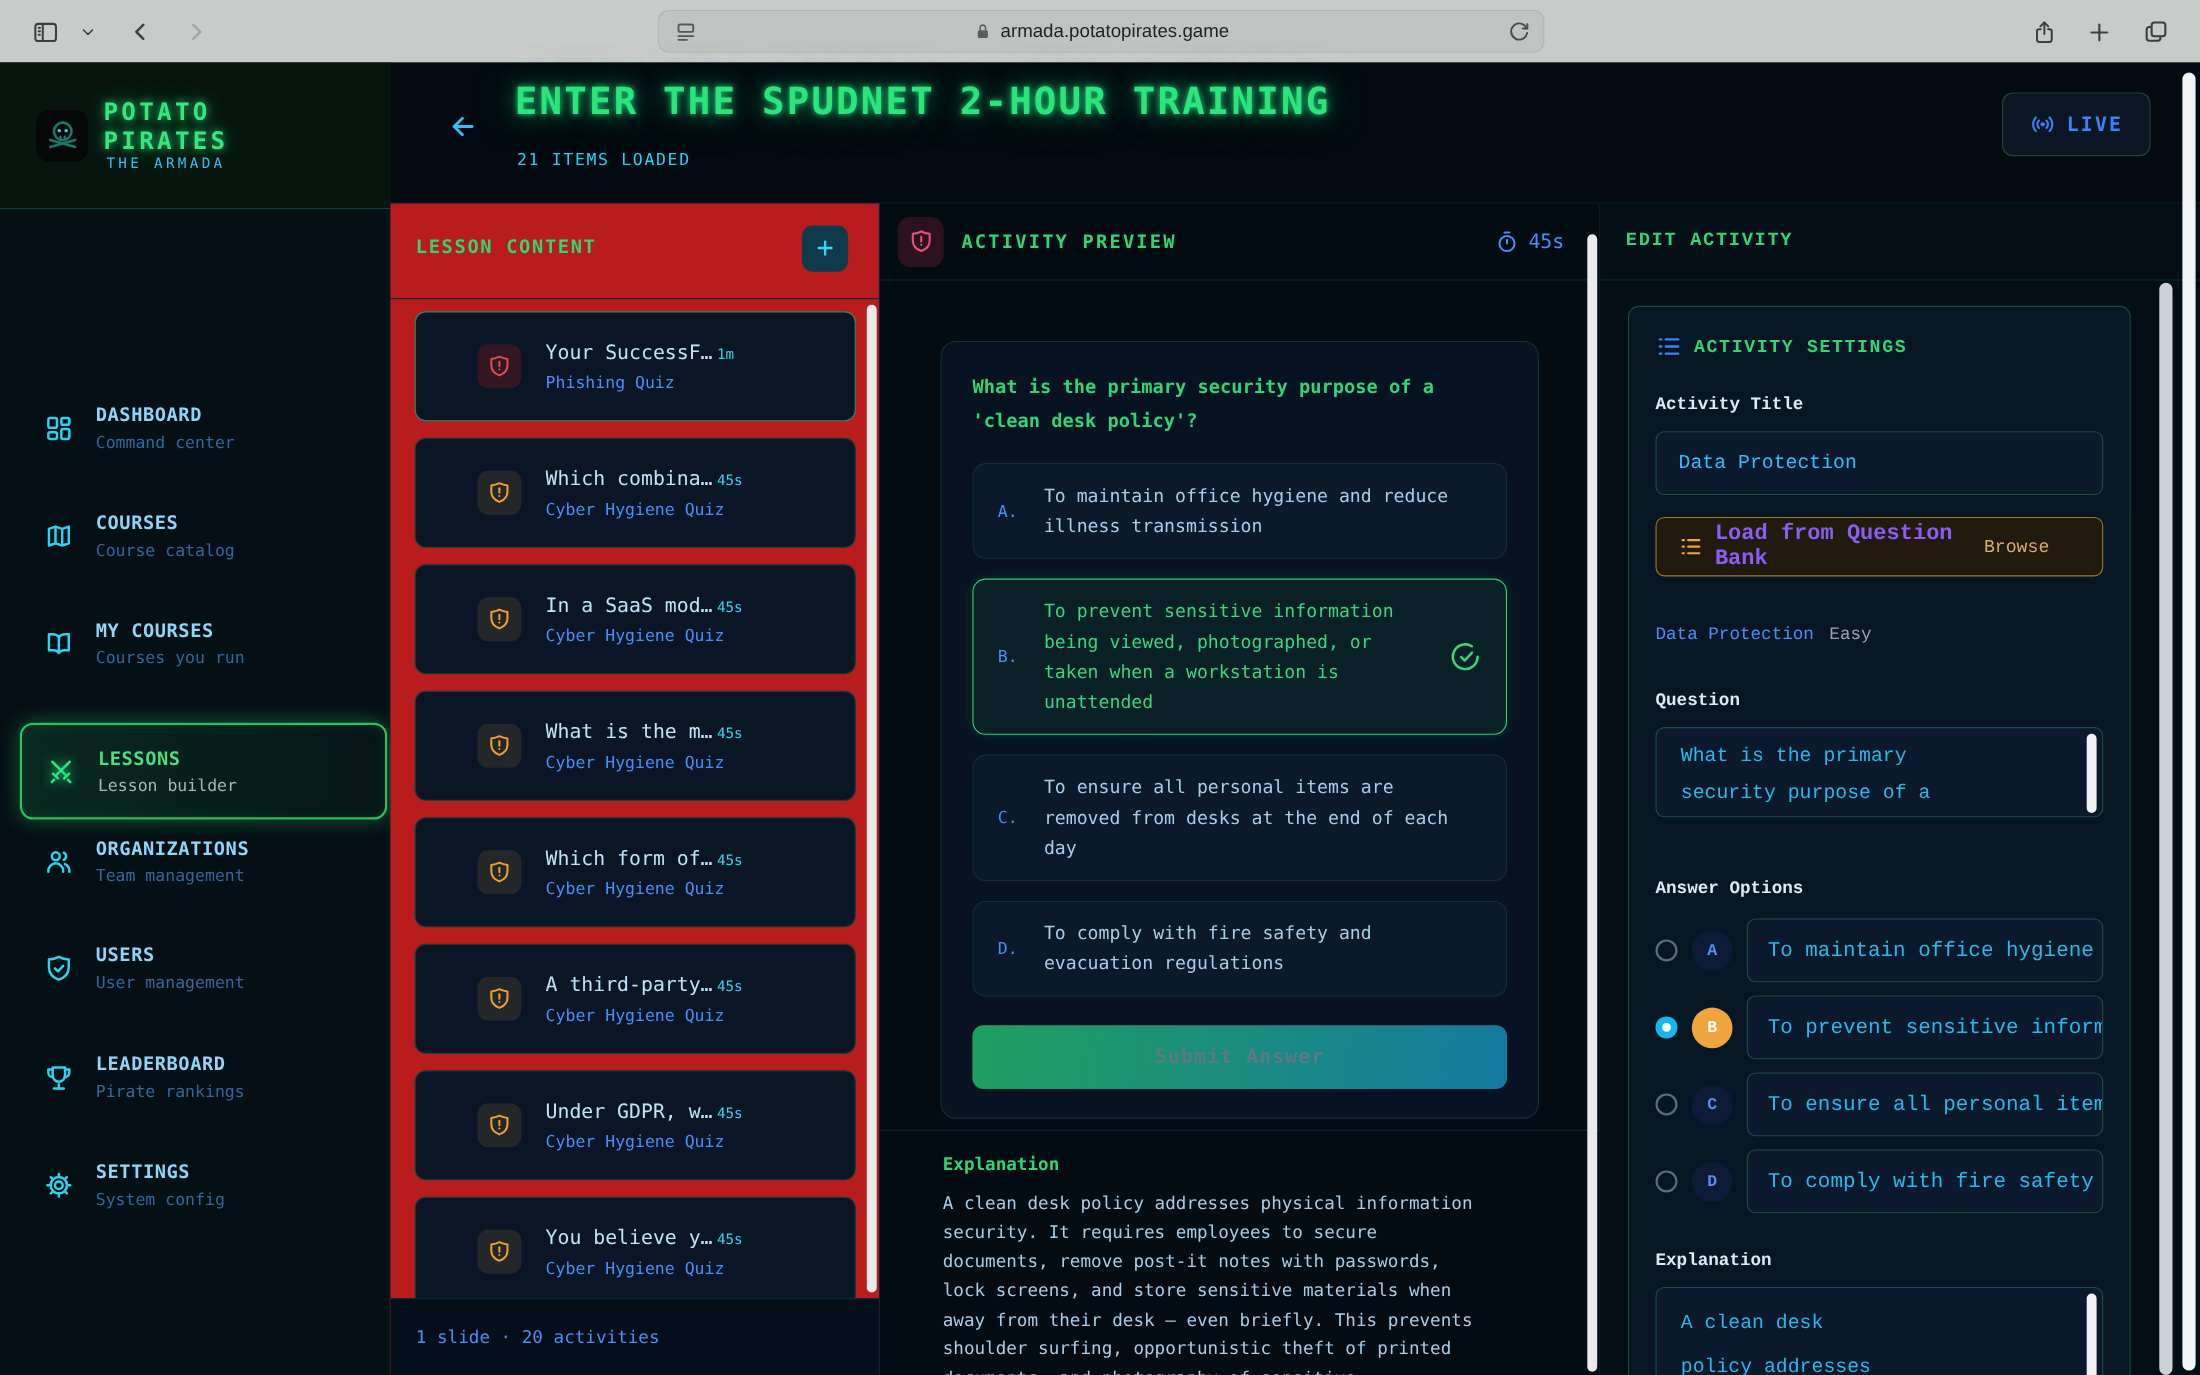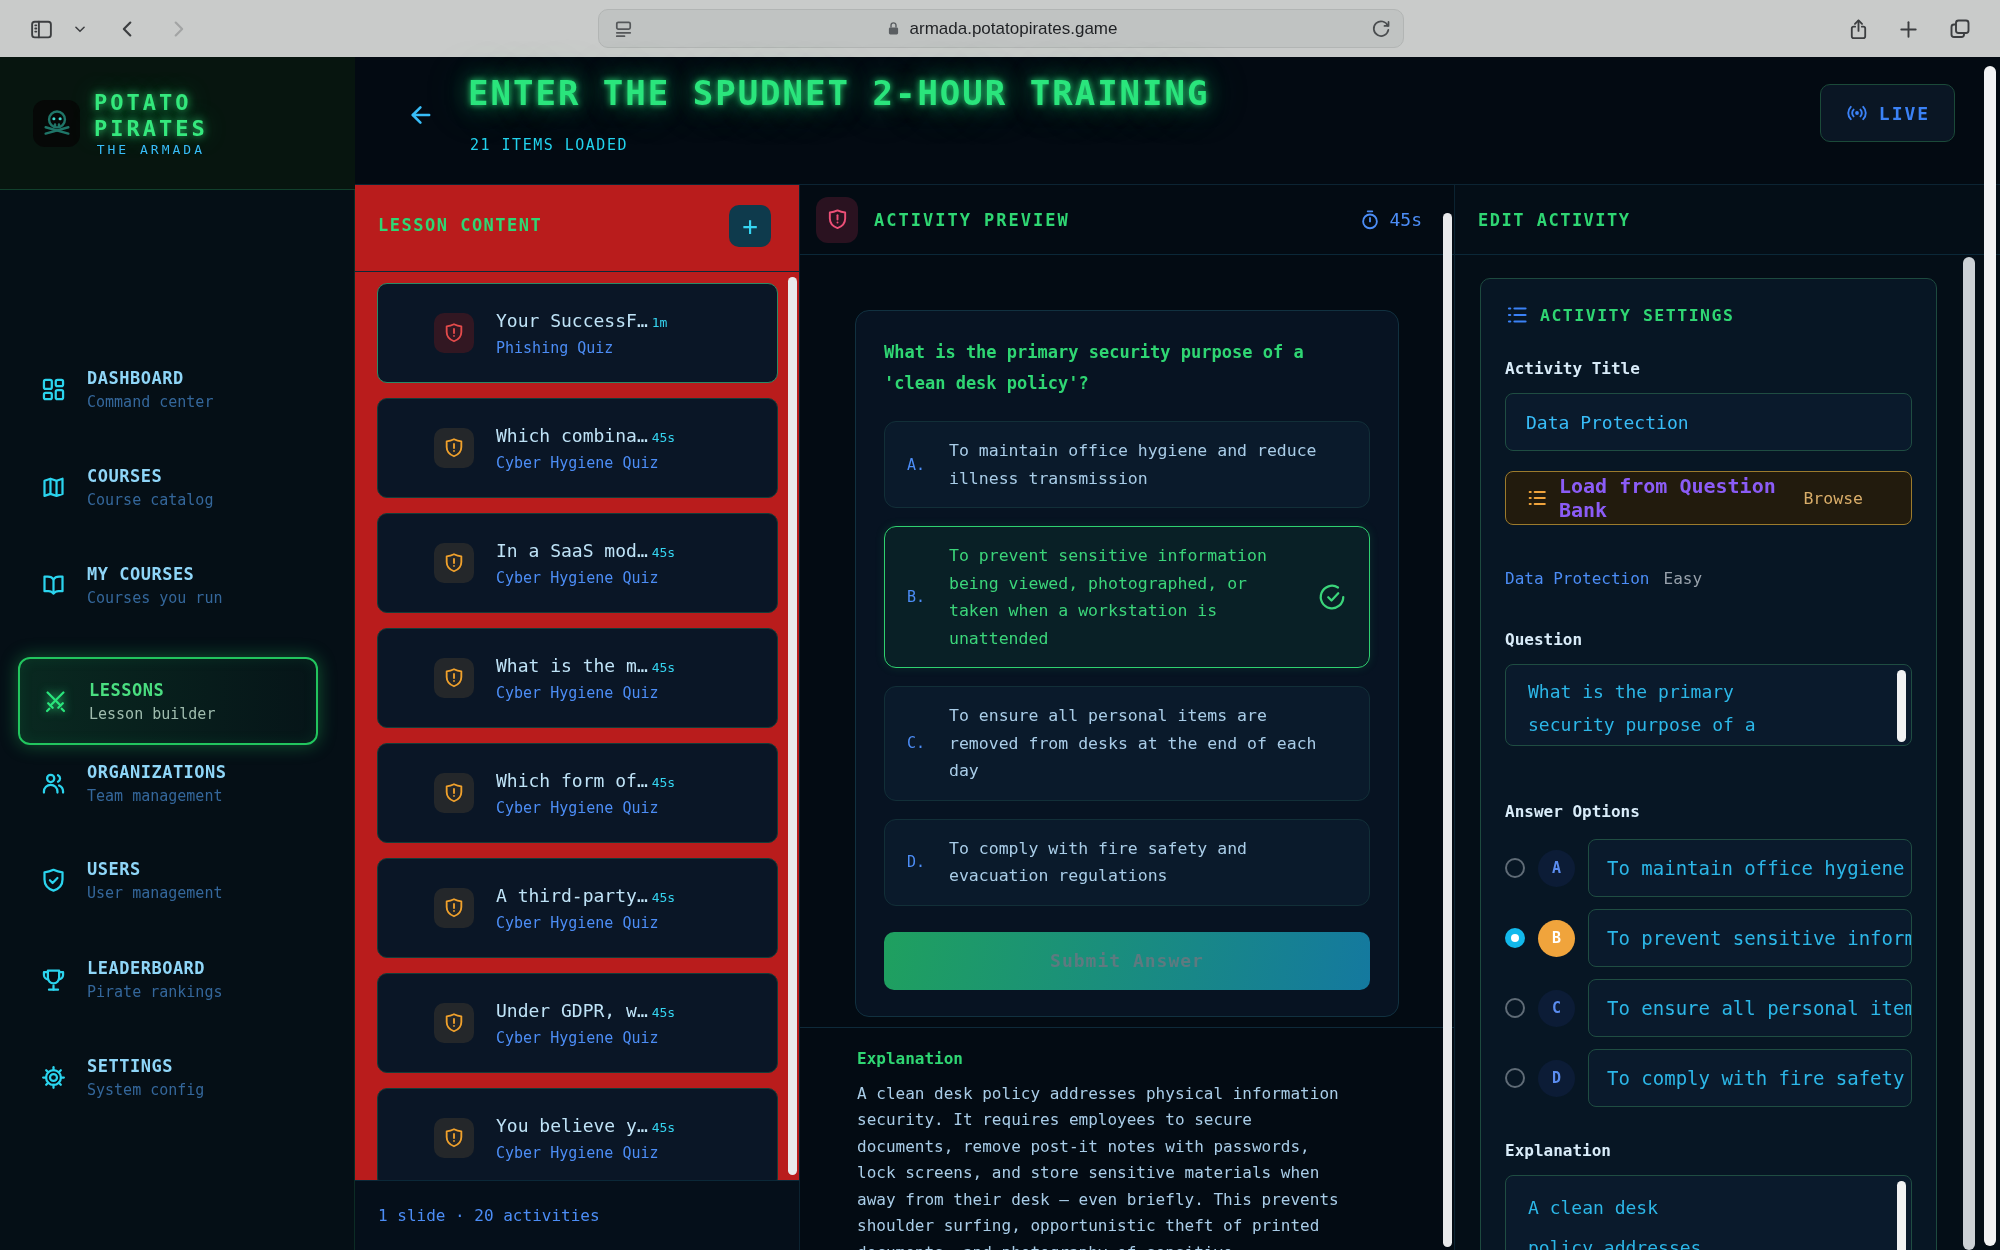--- a/index.html
+++ b/index.html
@@ -28,41 +28,41 @@
   .logo-text { margin-left:14px; }
   .logo-line { font-size:22px; font-weight:bold; letter-spacing:3px; color:#35e87d; text-shadow:0 0 8px rgba(53,232,125,.85), 0 0 24px rgba(53,232,125,.45); line-height:26px; }
   .logo-sub { margin-top:0; font-size:13px; letter-spacing:3px; color:#38bdf8;text-align:center; }
 
   .nav { position:absolute; left:0; top:133px; width:355px; bottom:0; }
   .nav-item { position:absolute; left:0; width:355px; display:flex; align-items:center; padding-left:40px; }
   .nav-icon { width:27px; height:27px; color:#2bd4ee; flex:none; }
   .nav-text { margin-left:20px; }
   .nav-title { font-size:17px; font-weight:bold; color:#8fd6f8; letter-spacing:.5px; }
   .nav-sub { margin-top:5px; font-size:15px; color:#34679b; }
-  .nav-item.active-box { left:18px; width:300px; height:88px; border:2px solid #22c55e; border-radius:12px;
+  .nav-item.active-box { left:18px; width:334px; height:88px; border:2px solid #22c55e; border-radius:12px;
      background:linear-gradient(90deg, rgba(34,197,94,.14), rgba(34,197,94,.03)); padding-left:22px;
      box-shadow:0 0 18px rgba(34,197,94,.40), inset 0 0 14px rgba(34,197,94,.10); }
   .nav-item.active-box .nav-icon { color:#2ae57c; filter:drop-shadow(0 0 5px rgba(42,229,124,.9)); }
   .nav-item.active-box .nav-title { color:#4ade80; }
   .nav-item.active-box .nav-sub { color:#9fbcae; }
 
   
   .main-header { position:absolute; left:355px; top:0; width:1645px; height:128px; background:#030a12; border-bottom:1px solid #0c2433; }
   .back-arrow { position:absolute; left:52px; top:44px; color:#38bdf8; }
   .page-title { position:absolute; left:113px; top:16px; font-size:34px; font-weight:bold; letter-spacing:2px; color:#2ae57c;
      text-shadow:0 0 6px rgba(42,229,124,.9), 0 0 22px rgba(42,229,124,.55), 0 0 46px rgba(42,229,124,.35); }
   .items-loaded { position:absolute; left:115px; top:79px; font-size:15px; letter-spacing:1.5px; color:#22d3ee; }
   .live-btn { position:absolute; right:45px; top:27px; width:135px; height:58px; background:#0a1624; border:1px solid #1b4a39; border-radius:10px;
      display:flex; align-items:center; justify-content:center; gap:10px; color:#3b82f6; }
   .live-label { font-size:18px; font-weight:bold; letter-spacing:2px; color:#3b82f6; }
 
   
   .col-lessons { position:absolute; left:355px; top:128px; width:445px; bottom:0; background:#b91c1c; border-right:1px solid #0b2331; }
   .col-preview { position:absolute; left:800px; top:128px; width:655px; bottom:0; background:#030b13; border-right:1px solid #0b2331; }
-  .col-editor  { position:absolute; left:1455px; top:128px; width:545px; bottom:0; background:#040e17; }
+  .col-editor  { position:absolute; left:1455px; top:128px; width:545px; bottom:0; background:#040e17;font-family:Liberation Mono, monospace; }
 
   
   .lc-header { position:absolute; left:0; top:0; width:100%; height:87px; border-bottom:1px solid #0b2838; }
   .lc-title { position:absolute; left:23px; top:30px; font-size:17px; font-weight:bold; letter-spacing:1.5px; color:#2fd673; }
   .lc-add { position:absolute; right:28px; top:20px; width:42px; height:42px; background:#0e3a4c; border-radius:10px; color:#36d5f2;
      font-size:26px; display:flex; align-items:center; justify-content:center; }
   .lc-list { position:absolute; left:0; top:87px; width:100%; bottom:70px; overflow:hidden; padding:11px 21px 0 22px; }
   .lesson-card { height:100px; margin-bottom:15px; background:#0a1626; border:1px solid #143c38; border-radius:10px;
      display:flex; align-items:center; padding-left:56px; }
   .lesson-card.current { border-color:#2a8a66; }

